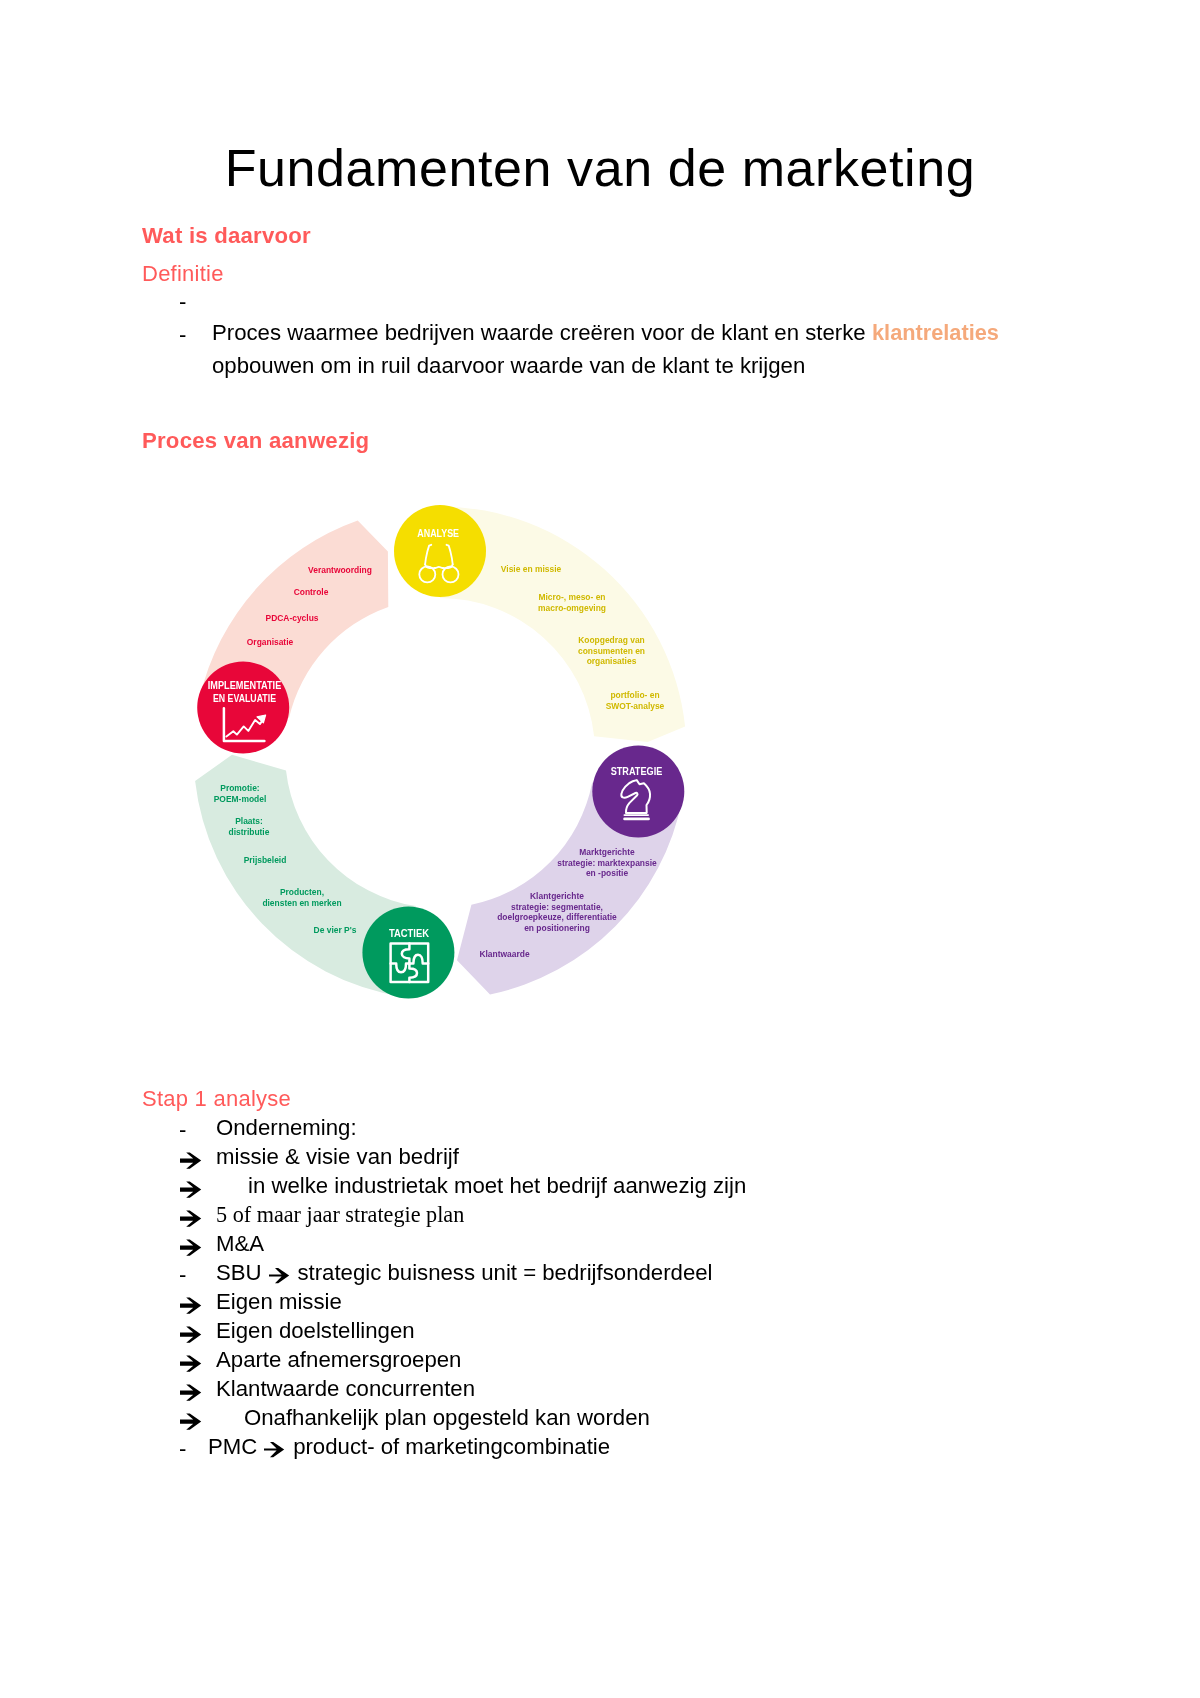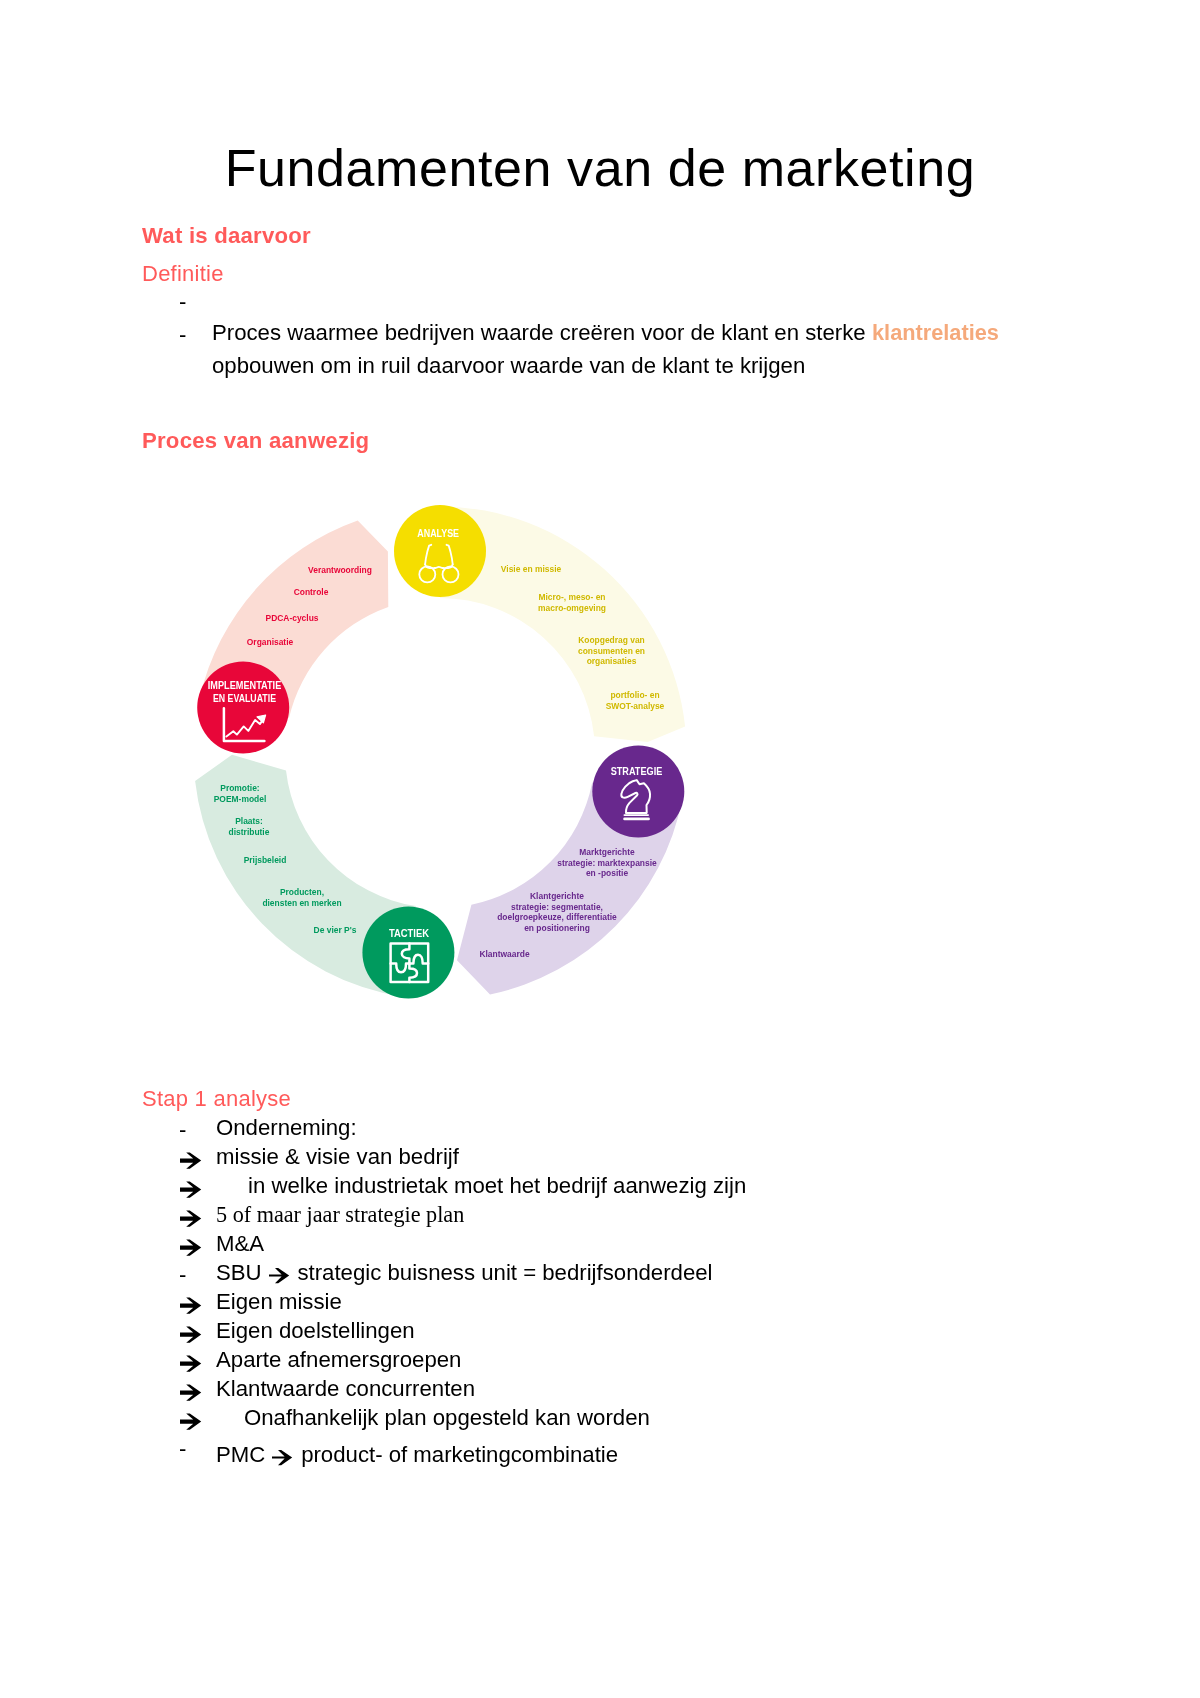--- a/index.html
+++ b/index.html
@@ -143,17 +143,17 @@
       <div class="row" style="left: 216px; top: 1348.84px;">Aparte afnemersgroepen</div>
       <div class="mk" style="left: 180px; top: 1382.37px;"><svg width="22" height="18" viewBox="0 0 22 18">
           <path d="M 0 6.4 L 13.2 6.4 L 6.2 0.4 L 9.8 0.4 L 21.2 8.6 L 9.8 16.8 L 6.2 16.8 L 13.2 10.8 L 0 10.8 Z" fill="#000"></path>
         </svg></div>
       <div class="row" style="left: 216px; top: 1377.87px;">Klantwaarde concurrenten</div>
       <div class="mk" style="left: 180px; top: 1411.4px;"><svg width="22" height="18" viewBox="0 0 22 18">
           <path d="M 0 6.4 L 13.2 6.4 L 6.2 0.4 L 9.8 0.4 L 21.2 8.6 L 9.8 16.8 L 6.2 16.8 L 13.2 10.8 L 0 10.8 Z" fill="#000"></path>
         </svg></div>
       <div class="row" style="left: 216px; top: 1406.9px; margin-left: 28px;">Onafhankelijk plan opgesteld kan worden</div>
       <div class="mk" style="left: 179px; top: 1435.93px;">-</div>
-      <div class="row" style="left: 216px; top: 1435.93px; margin-top: 8px;">PMC <span class="inline-arrow"><svg width="21" height="17" viewBox="0 0 21 17">
+      <div class="row" style="left: 208px; top: 1435.93px;">PMC <span class="inline-arrow"><svg width="21" height="17" viewBox="0 0 21 17">
             <path d="M 0 7.6 L 12.6 7.6 L 6.0 1.0 L 9.2 1.0 L 20.2 8.6 L 9.2 16.2 L 6.0 16.2 L 12.6 9.6 L 0 9.6 Z" fill="#000"></path>
           </svg></span> product- of marketingcombinatie</div>
     </div>
 </div>
 
 </body></html>

